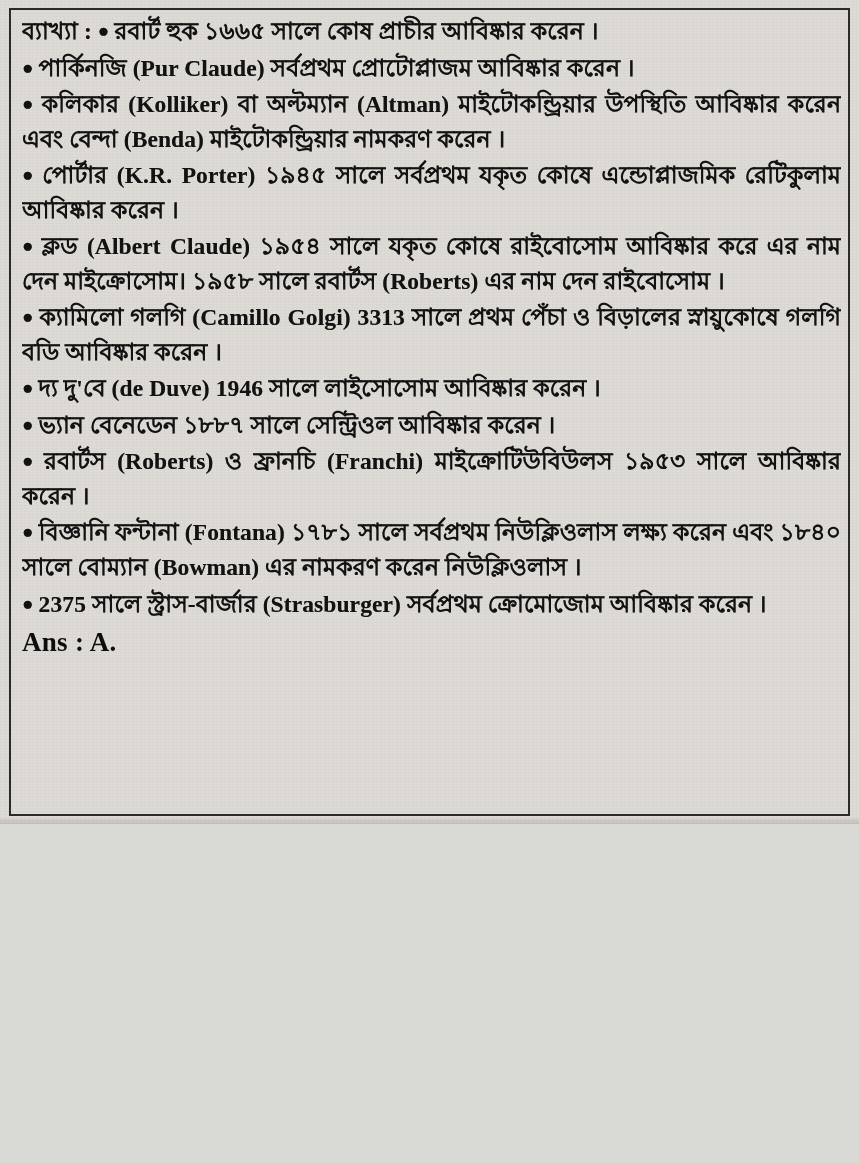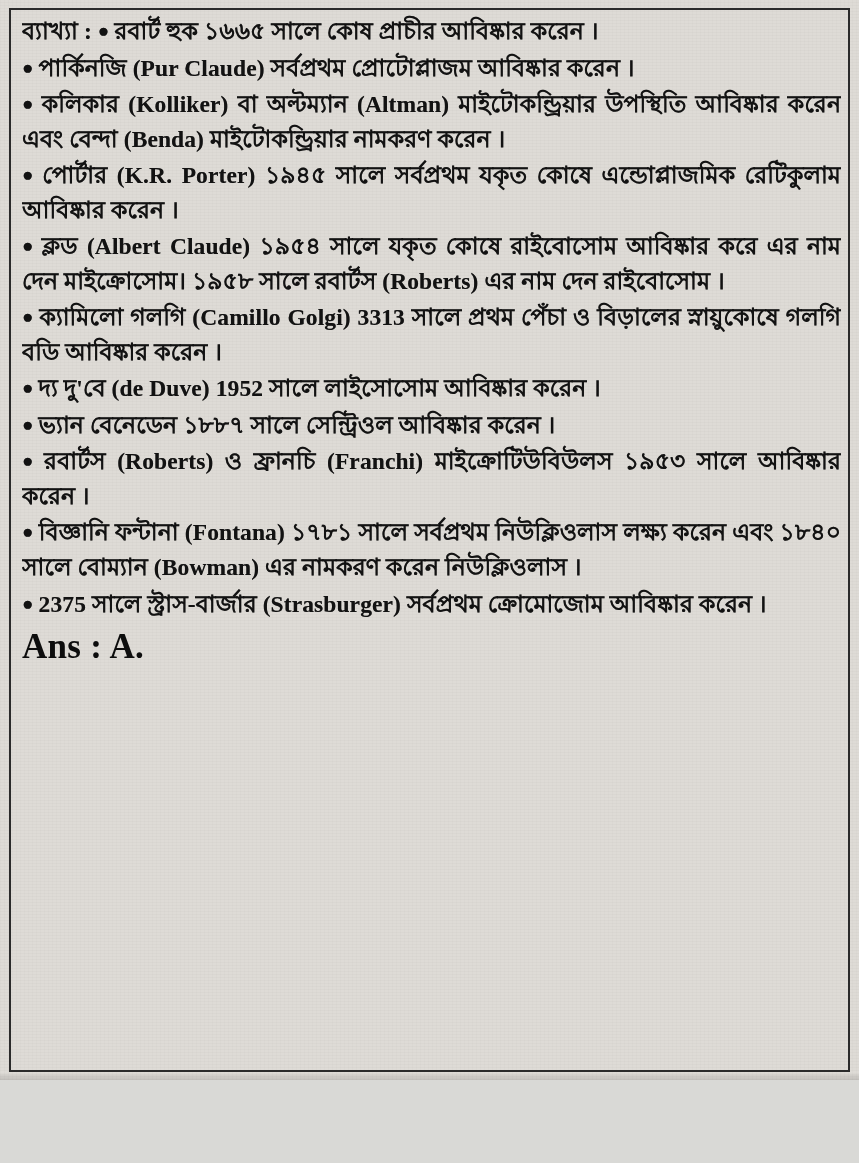--- a/index.html
+++ b/index.html
@@ -8,21 +8,21 @@
     background: #d9d9d6;
   }
   body {
     width: 859px;
     height: 1163px;
     font-family: "Liberation Serif", serif;
   }
   .page {
     position: relative;
     width: 859px;
-    height: 1080px;
+    height: 824px;
     box-sizing: border-box;
     background:
       repeating-linear-gradient(0deg, rgba(0,0,0,0.020) 0px, rgba(0,0,0,0.020) 1px, rgba(255,255,255,0.0) 1px, rgba(255,255,255,0.0) 3px),
       repeating-linear-gradient(90deg, rgba(0,0,0,0.015) 0px, rgba(0,0,0,0.015) 1px, rgba(255,255,255,0.0) 1px, rgba(255,255,255,0.0) 4px),
       #dedbd6;
     overflow: hidden;
   }
   .frame {
     position: absolute;
     left: 9px;
@@ -54,21 +54,21 @@
   .block .bullet {
     font-size: 19px;
     vertical-align: 2px;
     margin-right: 5px;
   }
   .label {
     font-weight: 700;
   }
   .ans {
     margin-top: 6px;
-    font-size: 35px;
+    font-size: 27px;
     font-weight: 700;
     color: #0d0d0d;
     letter-spacing: 0.3px;
   }
   .bottom-edge {
     position: absolute;
     left: 0;
     right: 0;
     bottom: 0;
     height: 6px;
@@ -101,21 +101,21 @@
 
     <p class="block">
       <span class="bullet">●</span><span>ক্লড (Albert Claude) ১৯৫৪ সালে যকৃত কোষে রাইবোসোম আবিষ্কার করে এর নাম দেন মাইক্রোসোম। ১৯৫৮ সালে রবার্টস (Roberts) এর নাম দেন রাইবোসোম ।</span>
     </p>
 
     <p class="block">
       <span class="bullet">●</span><span>ক্যামিলো গলগি (Camillo Golgi) 3313 সালে প্রথম পেঁচা ও বিড়ালের স্নায়ুকোষে গলগি বডি আবিষ্কার করেন ।</span>
     </p>
 
     <p class="block">
-      <span class="bullet">●</span><span>দ্য দু'বে (de Duve) 1952 সালে লাইসোসোম আবিষ্কার করেন ।</span>
+      <span class="bullet">●</span><span>দ্য দু'বে (de Duve) 1946 সালে লাইসোসোম আবিষ্কার করেন ।</span>
     </p>
 
     <p class="block">
       <span class="bullet">●</span><span>ভ্যান বেনেডেন ১৮৮৭ সালে সেন্ট্রিওল আবিষ্কার করেন ।</span>
     </p>
 
     <p class="block">
       <span class="bullet">●</span><span>রবার্টস (Roberts) ও ফ্রানচি (Franchi) মাইক্রোটিউবিউলস ১৯৫৩ সালে আবিষ্কার করেন ।</span>
     </p>
 

